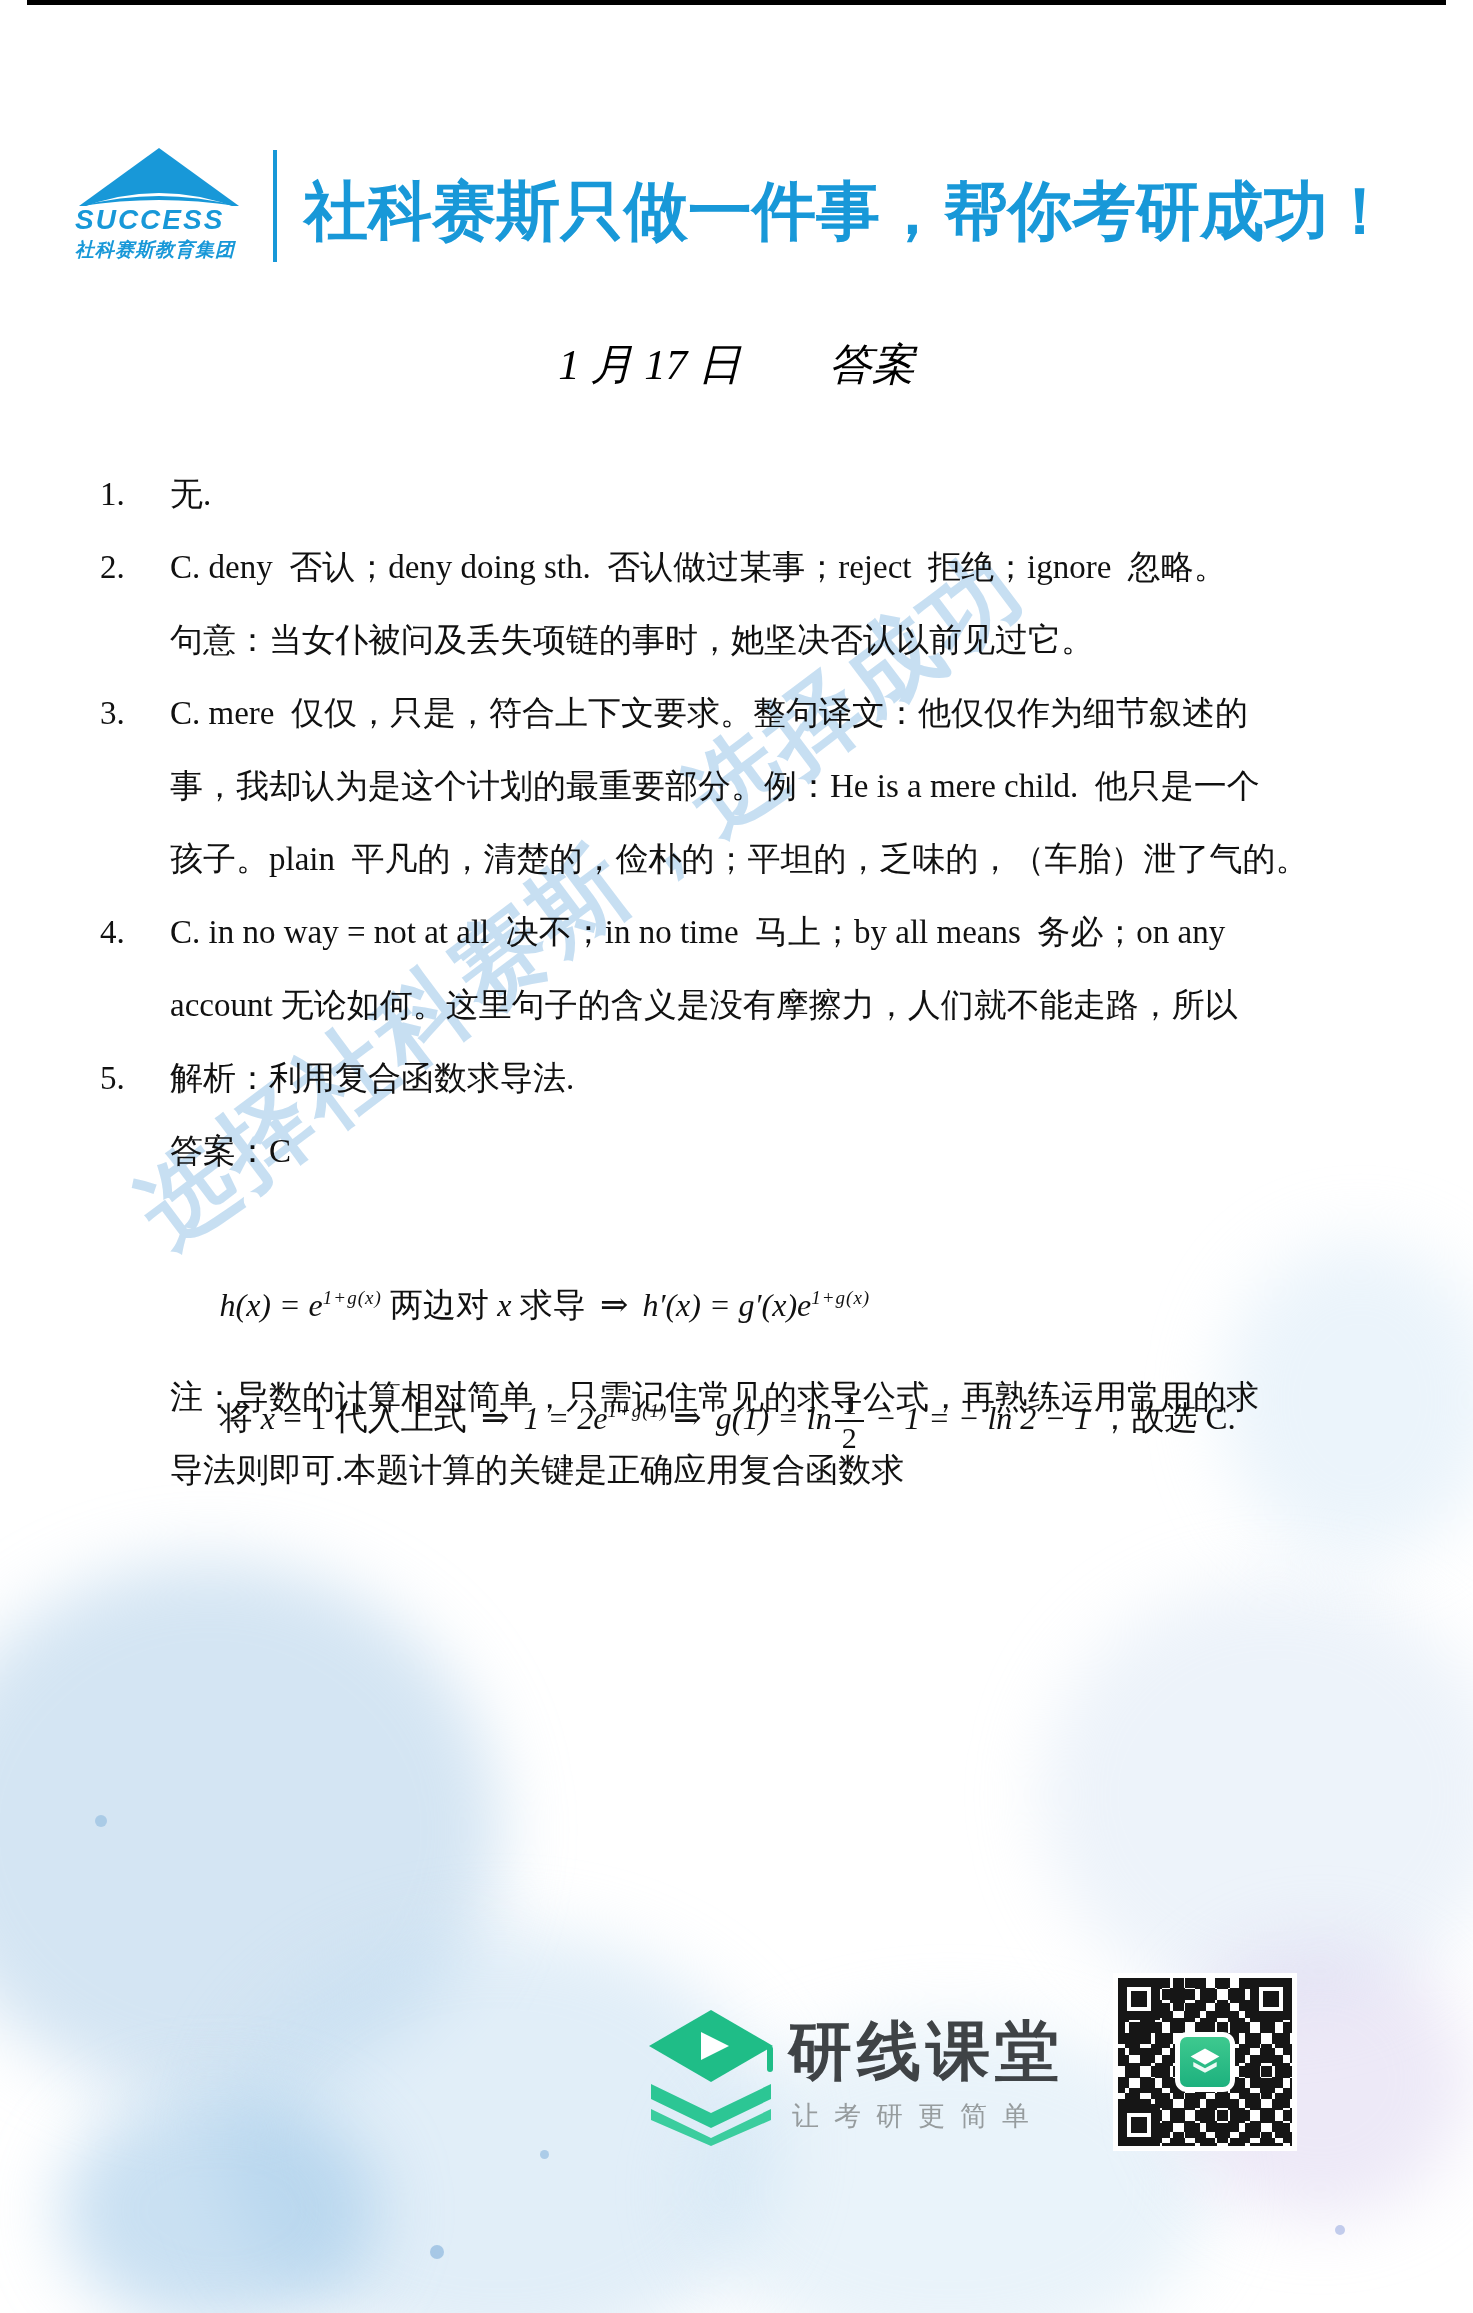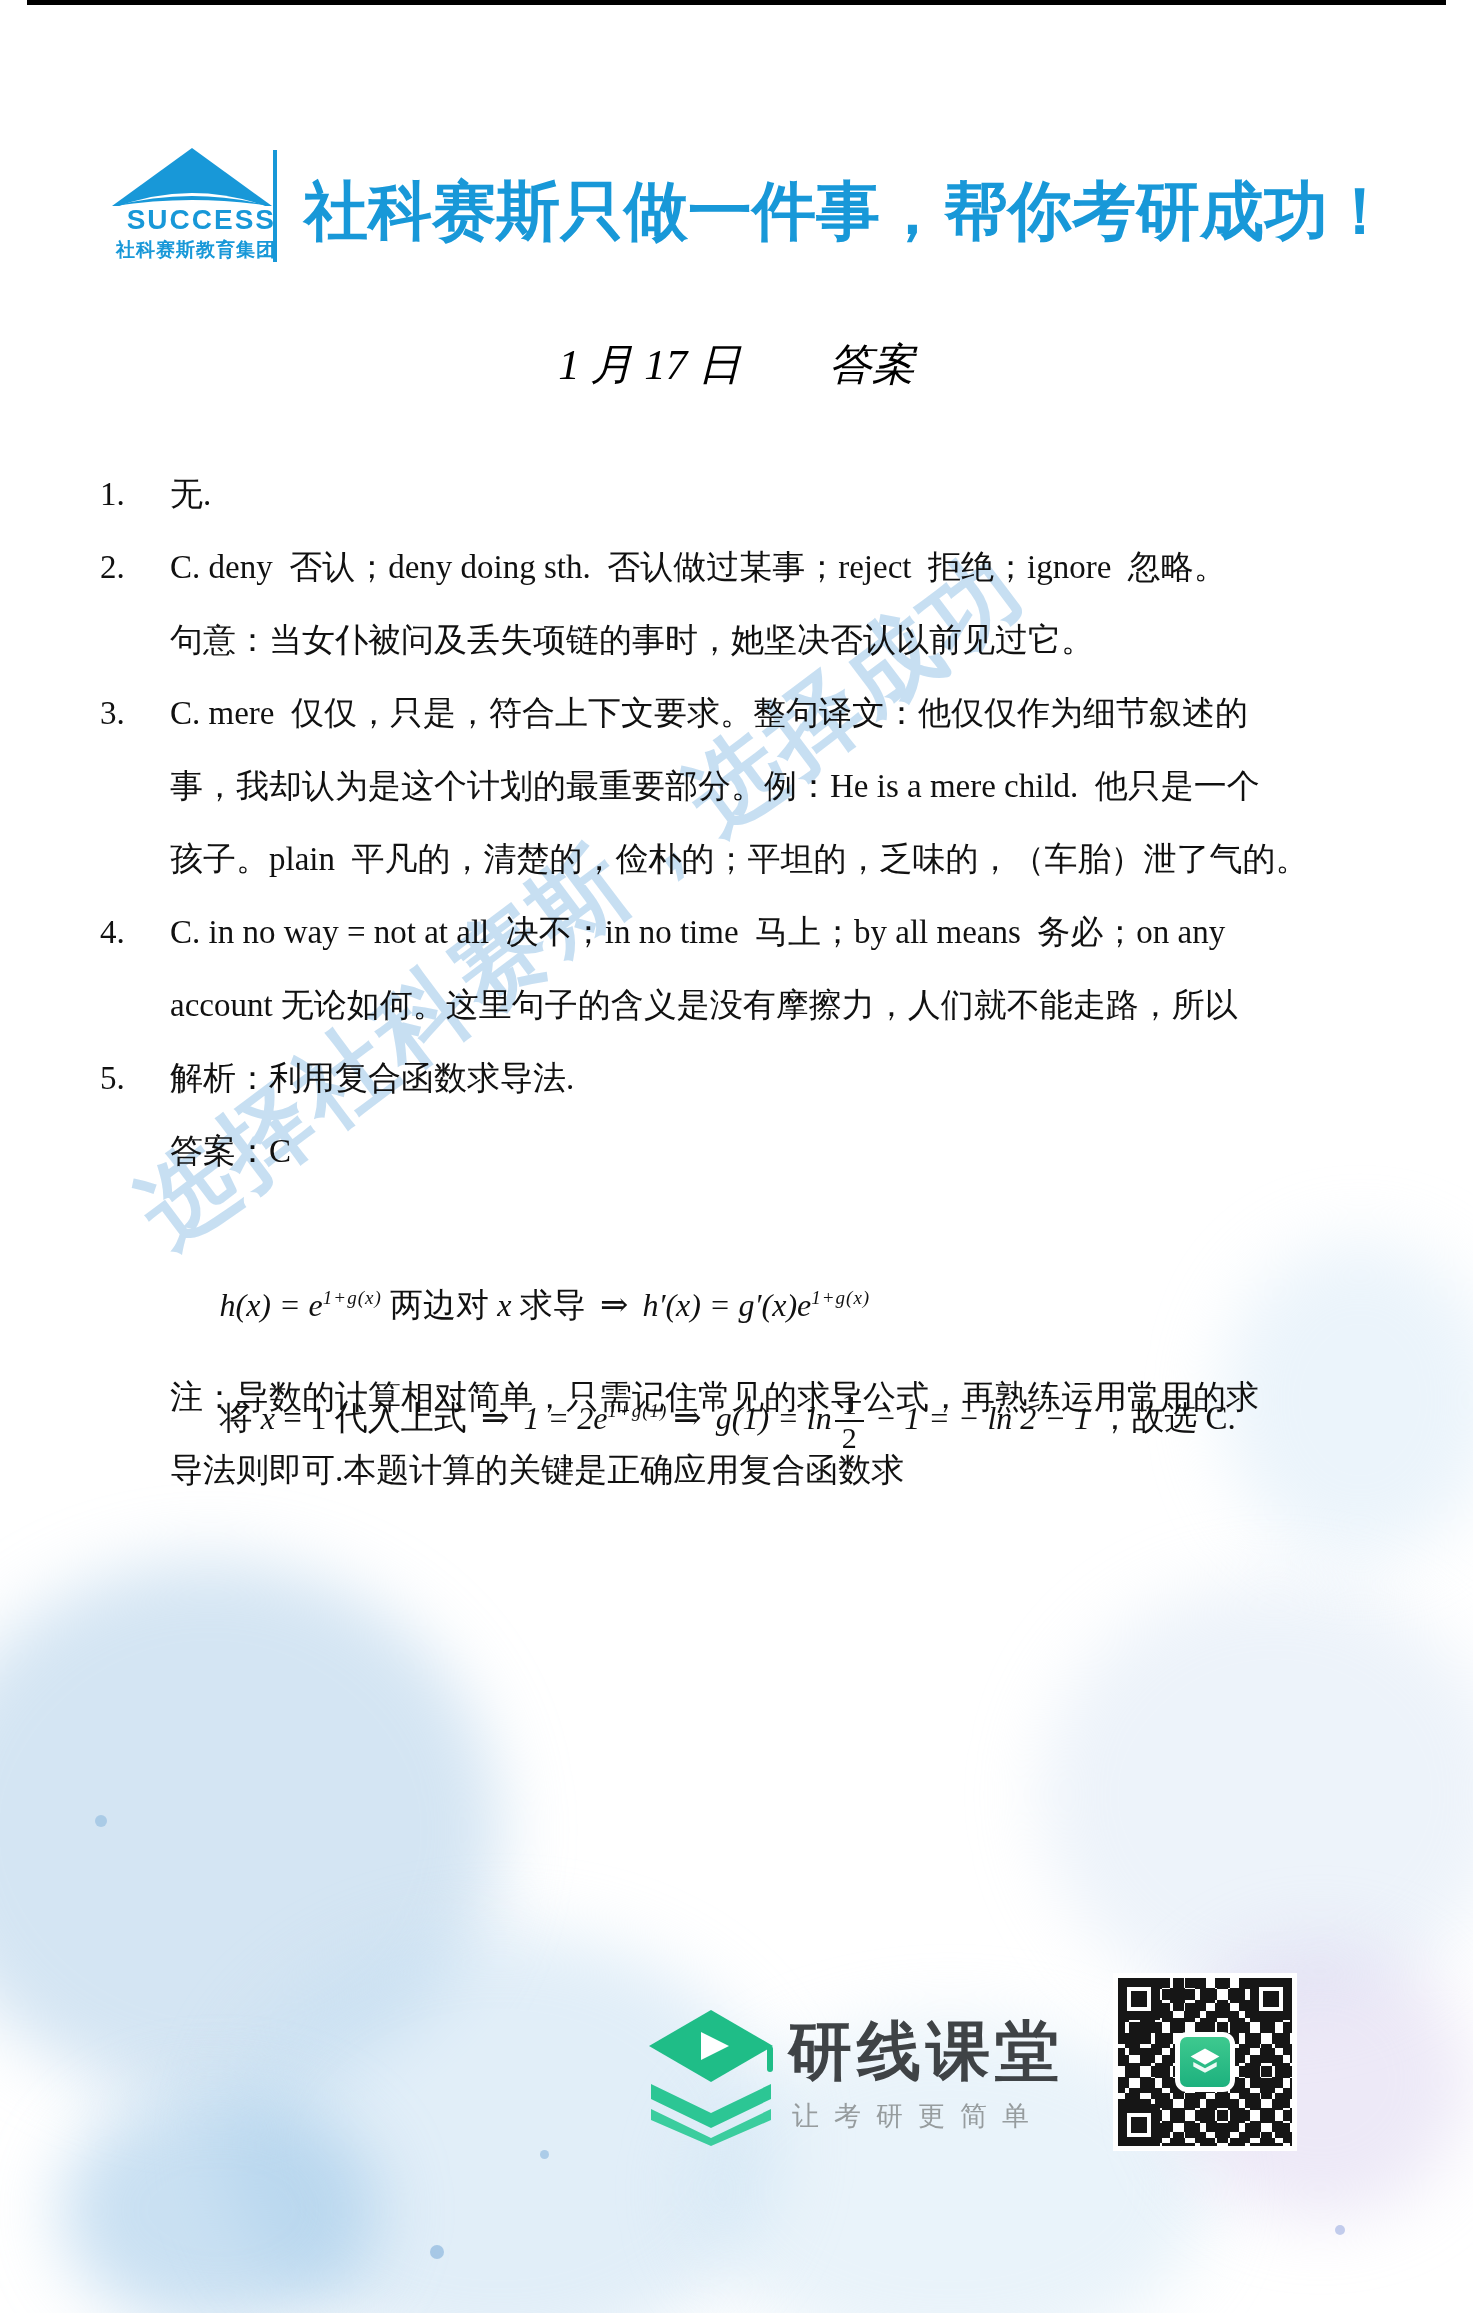--- a/index.html
+++ b/index.html
@@ -29,21 +29,21 @@
     position:absolute;left:150px;top:1160px;z-index:1;
     transform:rotate(-37deg);transform-origin:0 50%;
     font-size:94px;font-weight:bold;letter-spacing:4px;white-space:nowrap;
     color:rgba(122,178,224,.42);
     font-family:"Liberation Sans","DejaVu Sans",sans-serif;
   }
   
   .top-rule{position:absolute;left:27px;right:27px;top:0;height:5px;background:#000;z-index:2;}
   
   .header{position:absolute;left:0;top:0;width:100%;z-index:2;}
-  .logo{position:absolute;left:108px;top:148px;width:168px;text-align:right;}
+  .logo{position:absolute;left:75px;top:148px;width:168px;text-align:left;font-style:italic;}
   .logo-tri{display:block;margin:0 auto;}
   .logo-brand{
     display:block;margin-top:-6px;color:#1898d8;font-weight:bold;font-size:28px;letter-spacing:2px;
     font-family:"Liberation Sans","DejaVu Sans",sans-serif;
   }
   .logo-org{
     display:block;margin-top:1px;color:#1898d8;font-weight:bold;font-size:19px;letter-spacing:1px;
     font-family:"Liberation Sans","DejaVu Sans",sans-serif;
   }
   .header-sep{position:absolute;left:273px;top:150px;width:4px;height:112px;background:#1898d8;}

